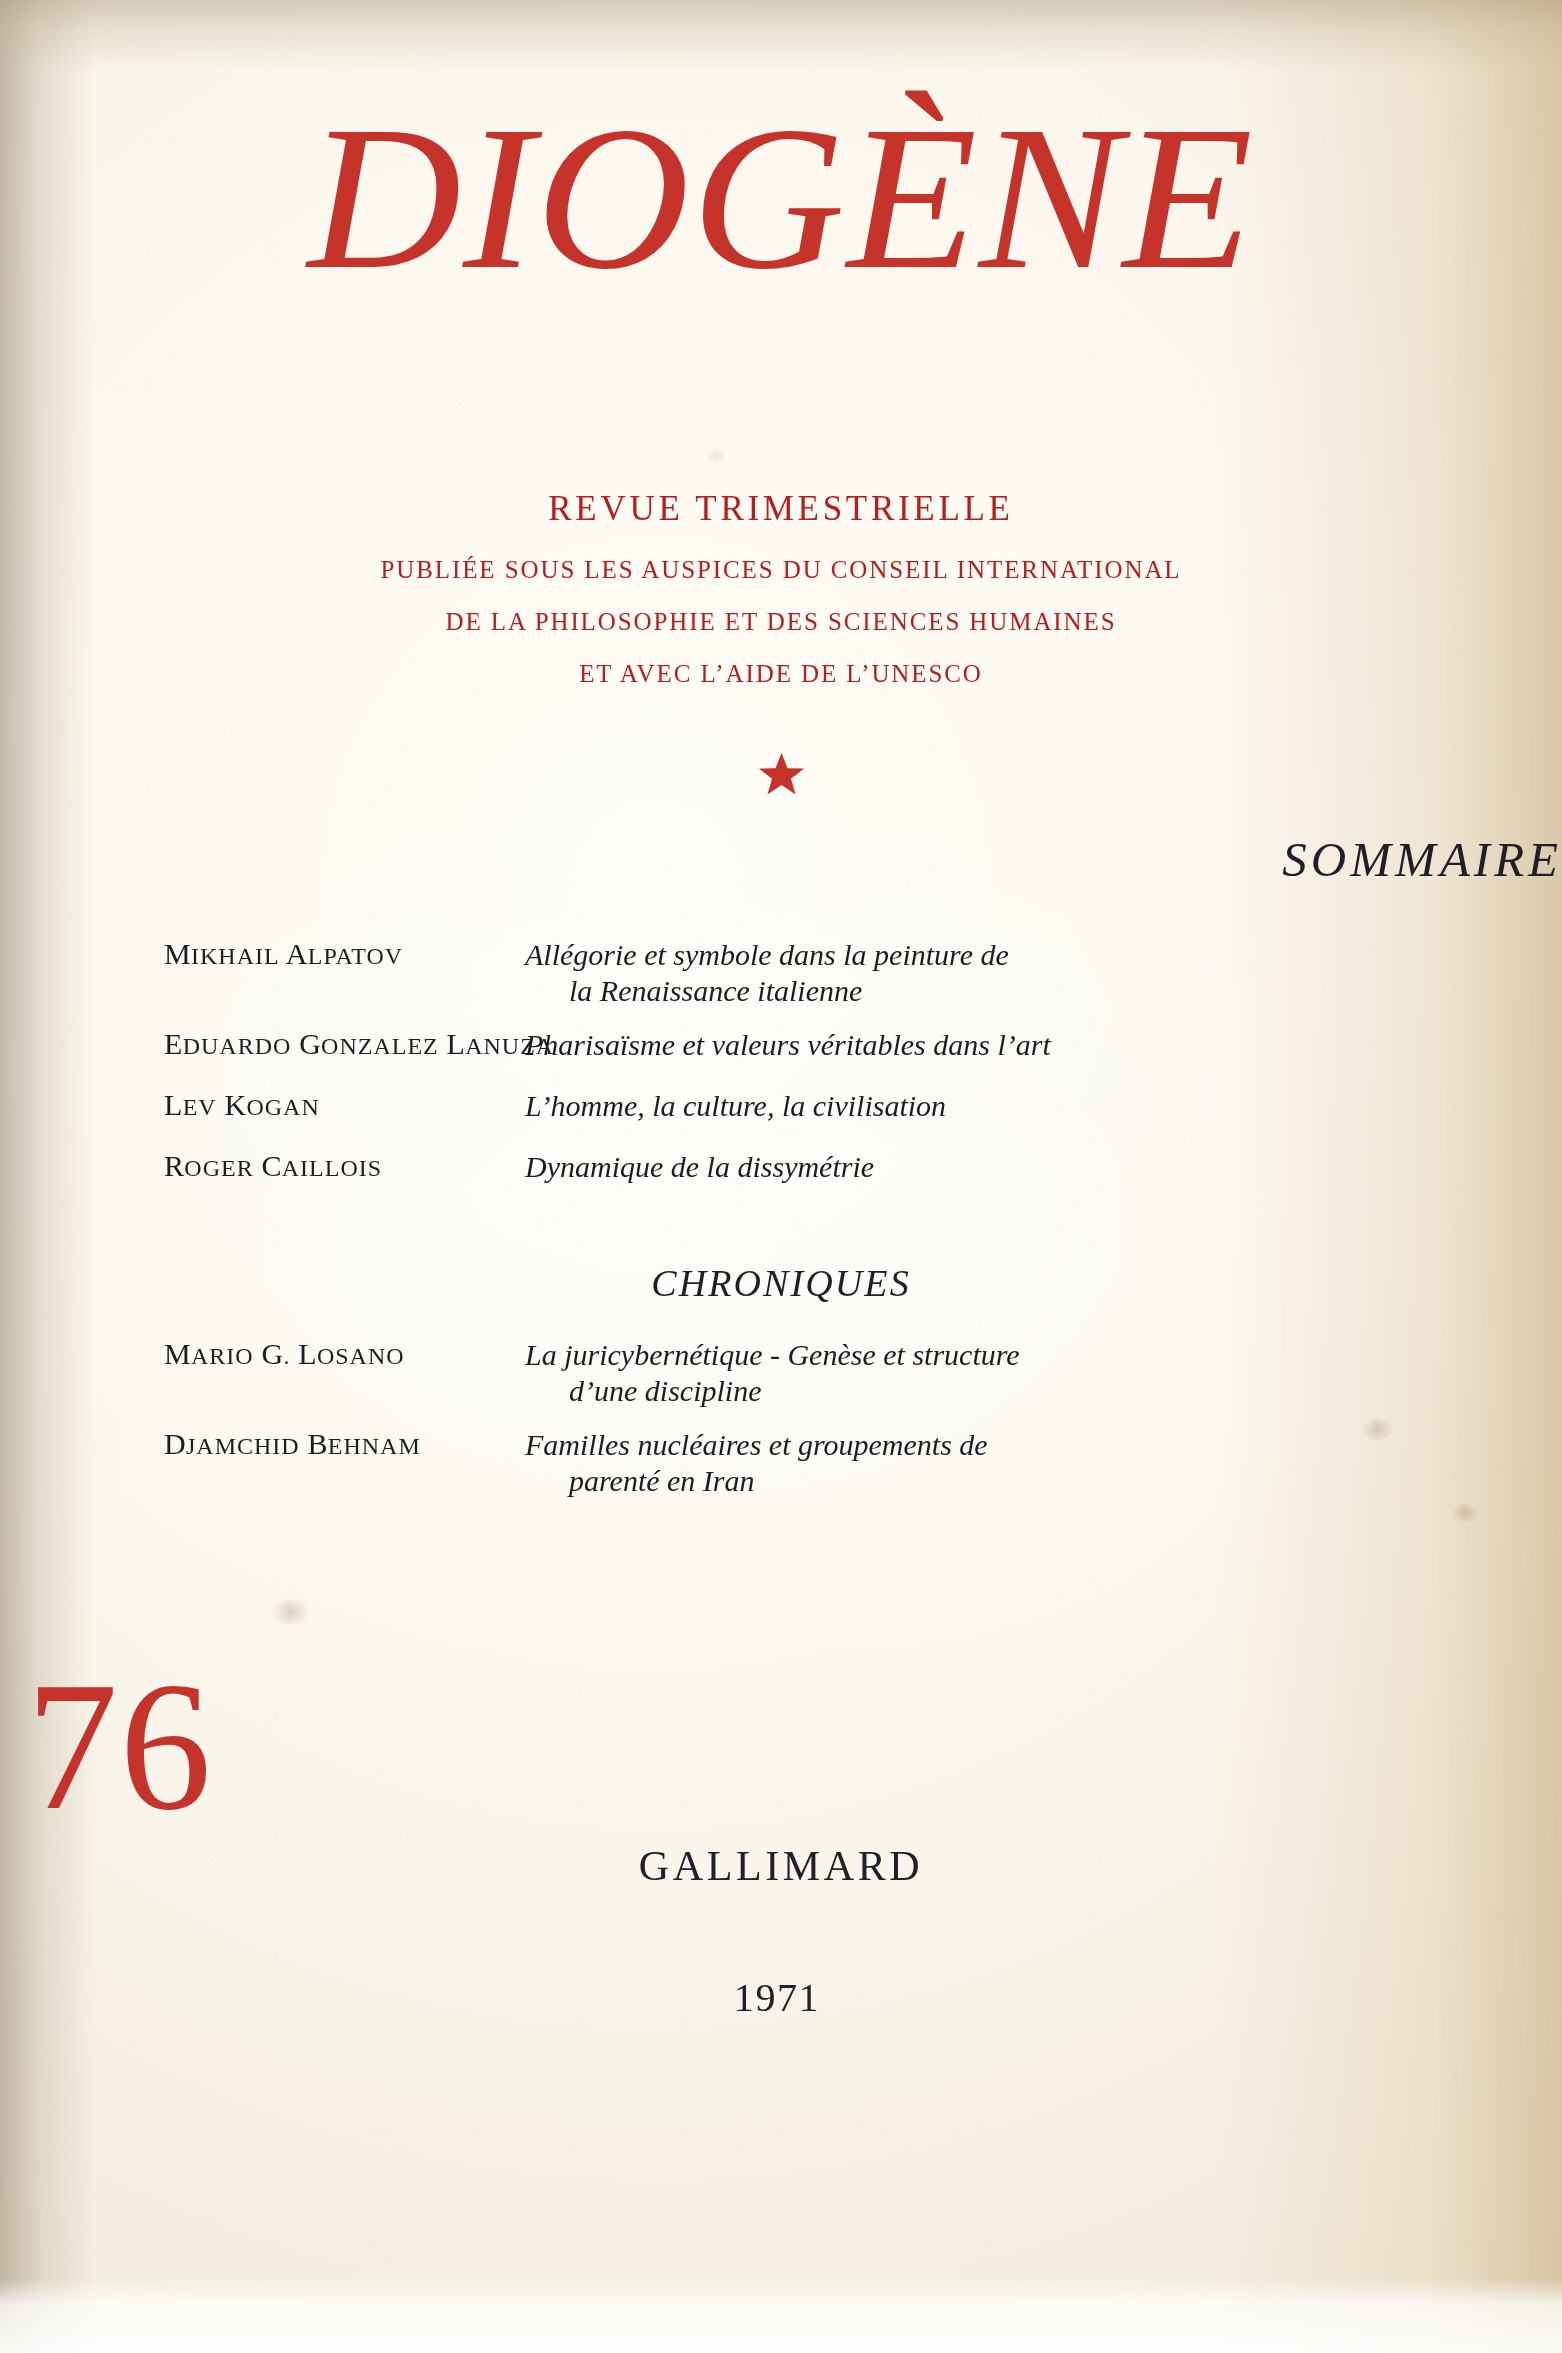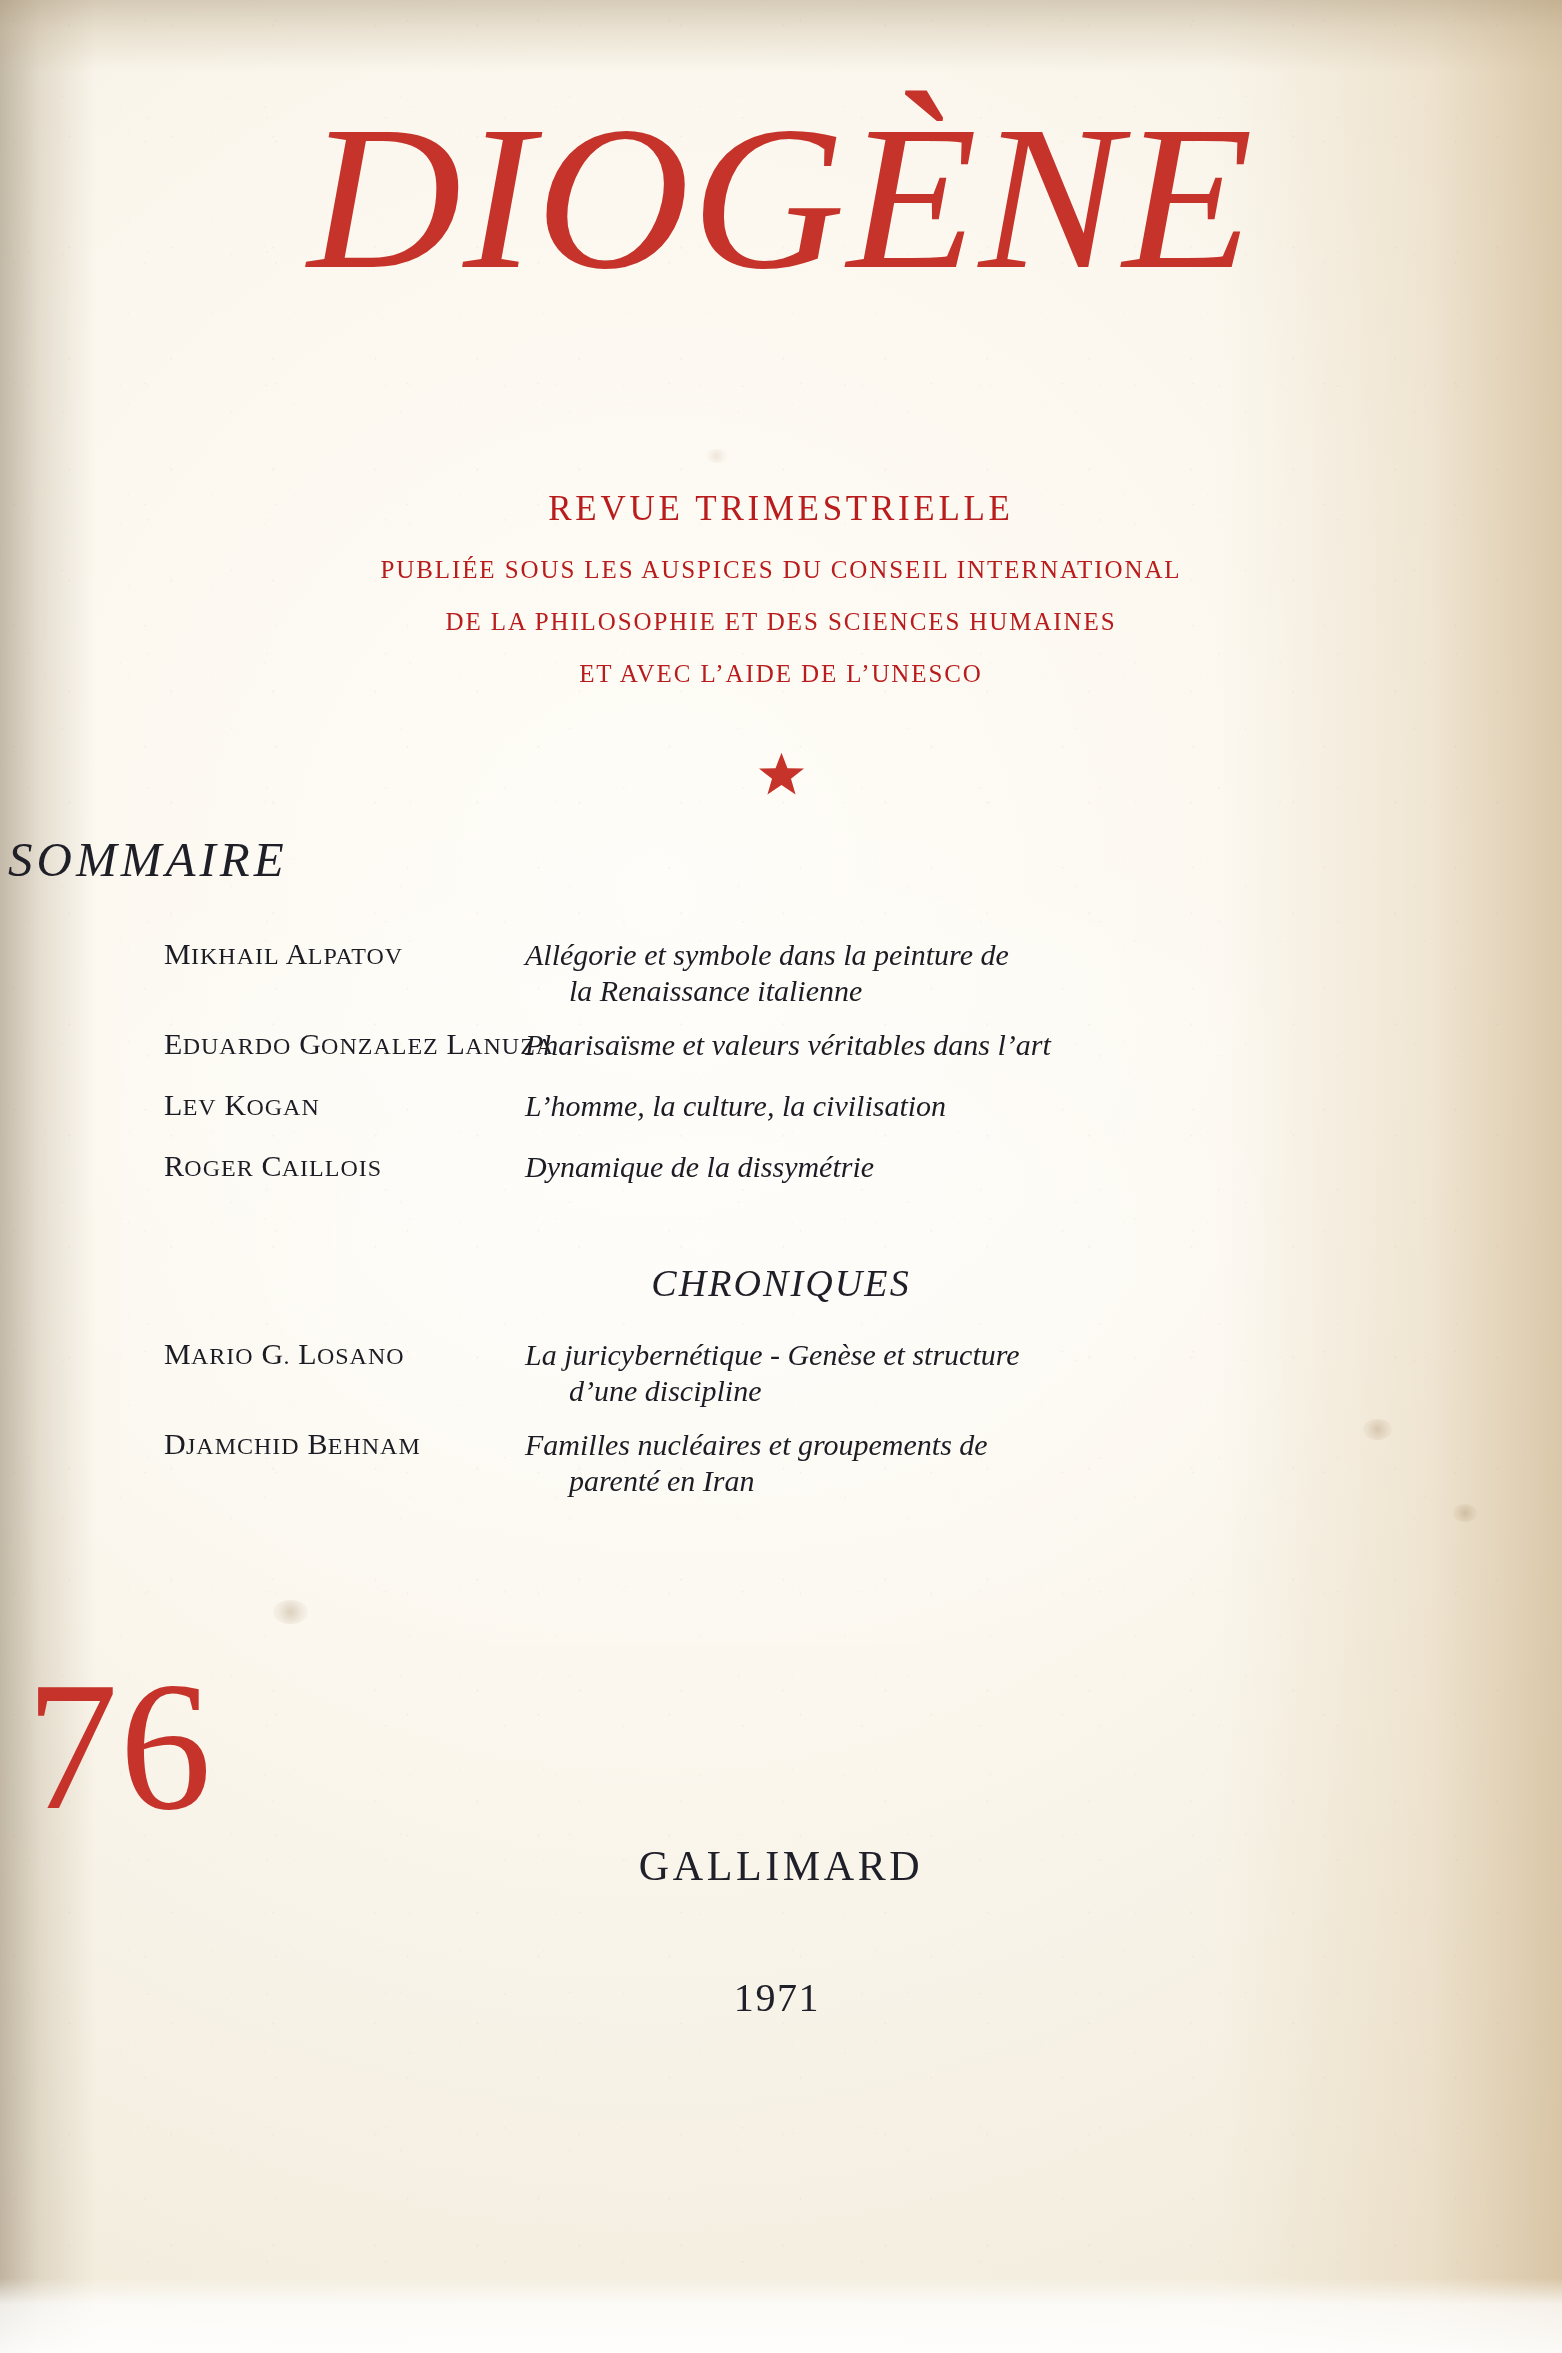--- a/index.html
+++ b/index.html
@@ -135,21 +135,21 @@
     text-align: center;
     line-height: 0;
   }
   .star-wrap svg { display: inline-block; }
 
   
   .sommaire {
     position: absolute;
     top: 835px;
     left: 0; right: 0;
-    text-align: left;
+    text-align: right;
     font-style: italic;
     font-size: 49px;
     letter-spacing: 4px;
     color: #1f1f27;
     line-height: 1;
     margin-left: 8px;
   }
 
   
   .toc {

